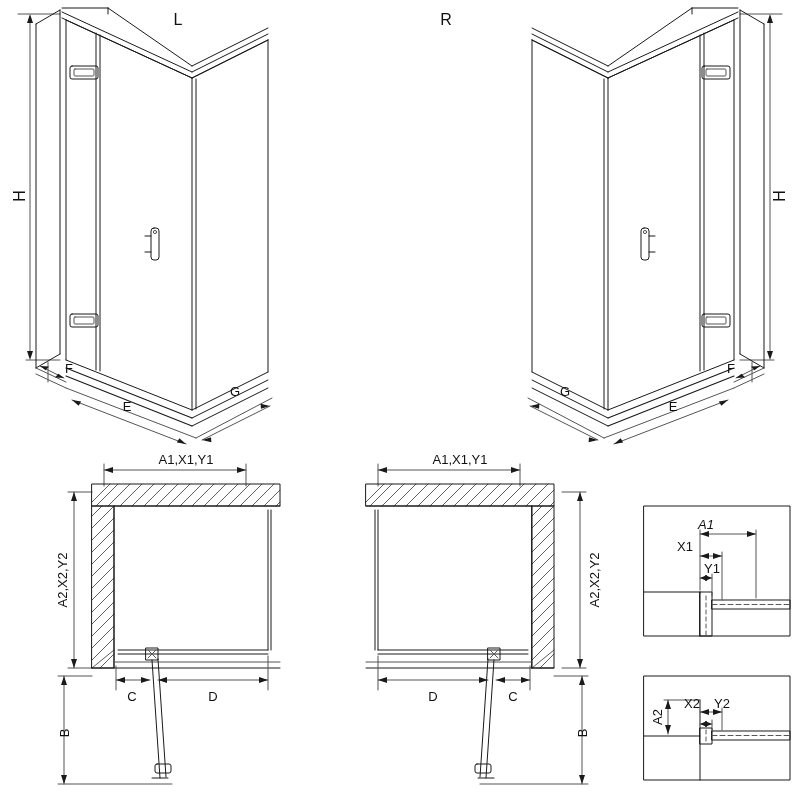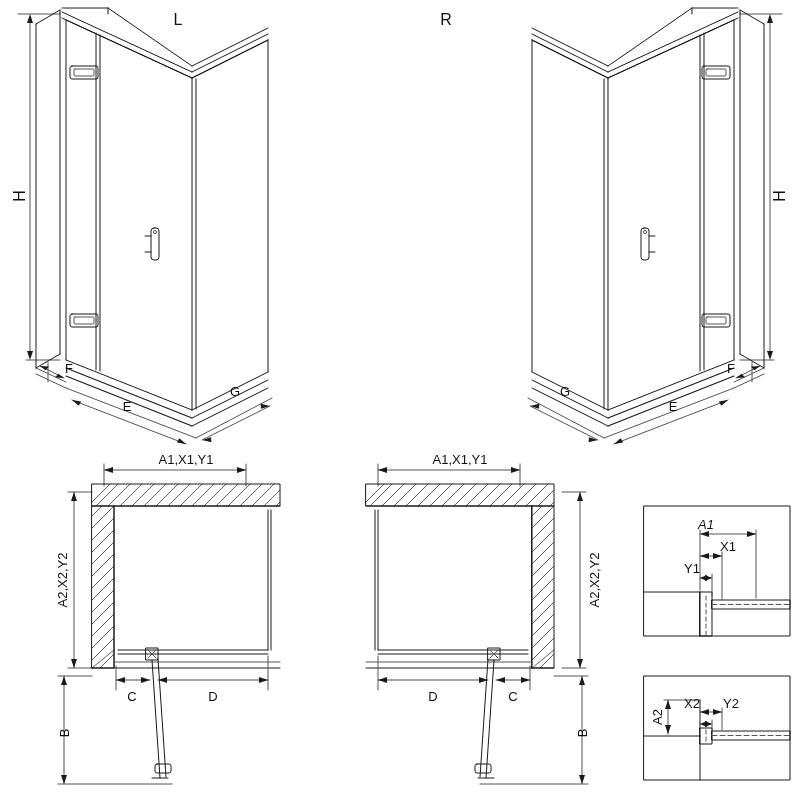--- a/index.html
+++ b/index.html
@@ -458,20 +458,20 @@
 
   <div class="lbl ctr" style="left:132px; top:696px;">C</div>
   <div class="lbl ctr" style="left:213px; top:696px;">D</div>
   <div class="lbl vctr" style="left:64px; top:733px;">B</div>
 
   <div class="lbl ctr" style="left:433px; top:696px;">D</div>
   <div class="lbl ctr" style="left:513px; top:696px;">C</div>
   <div class="lbl vctr" style="left:582px; top:733px;">B</div>
 
   <div class="lbl ctr" style="left:706px; top:524px;font-style:italic;">A1</div>
-  <div class="lbl ctr" style="left:728px; top:546px;">X1</div>
-  <div class="lbl ctr" style="left:692px; top:568px;">Y1</div>
+  <div class="lbl ctr" style="left:685px; top:546px;">X1</div>
+  <div class="lbl ctr" style="left:712px; top:568px;">Y1</div>
 
   <div class="lbl vctr" style="left:657px; top:717px;">A2</div>
   <div class="lbl ctr" style="left:692px; top:703px;">X2</div>
-  <div class="lbl ctr" style="left:722px; top:703px;margin-left:9px;">Y2</div>
+  <div class="lbl ctr" style="left:722px; top:703px;">Y2</div>
 
 </div>
 
 </body></html>

